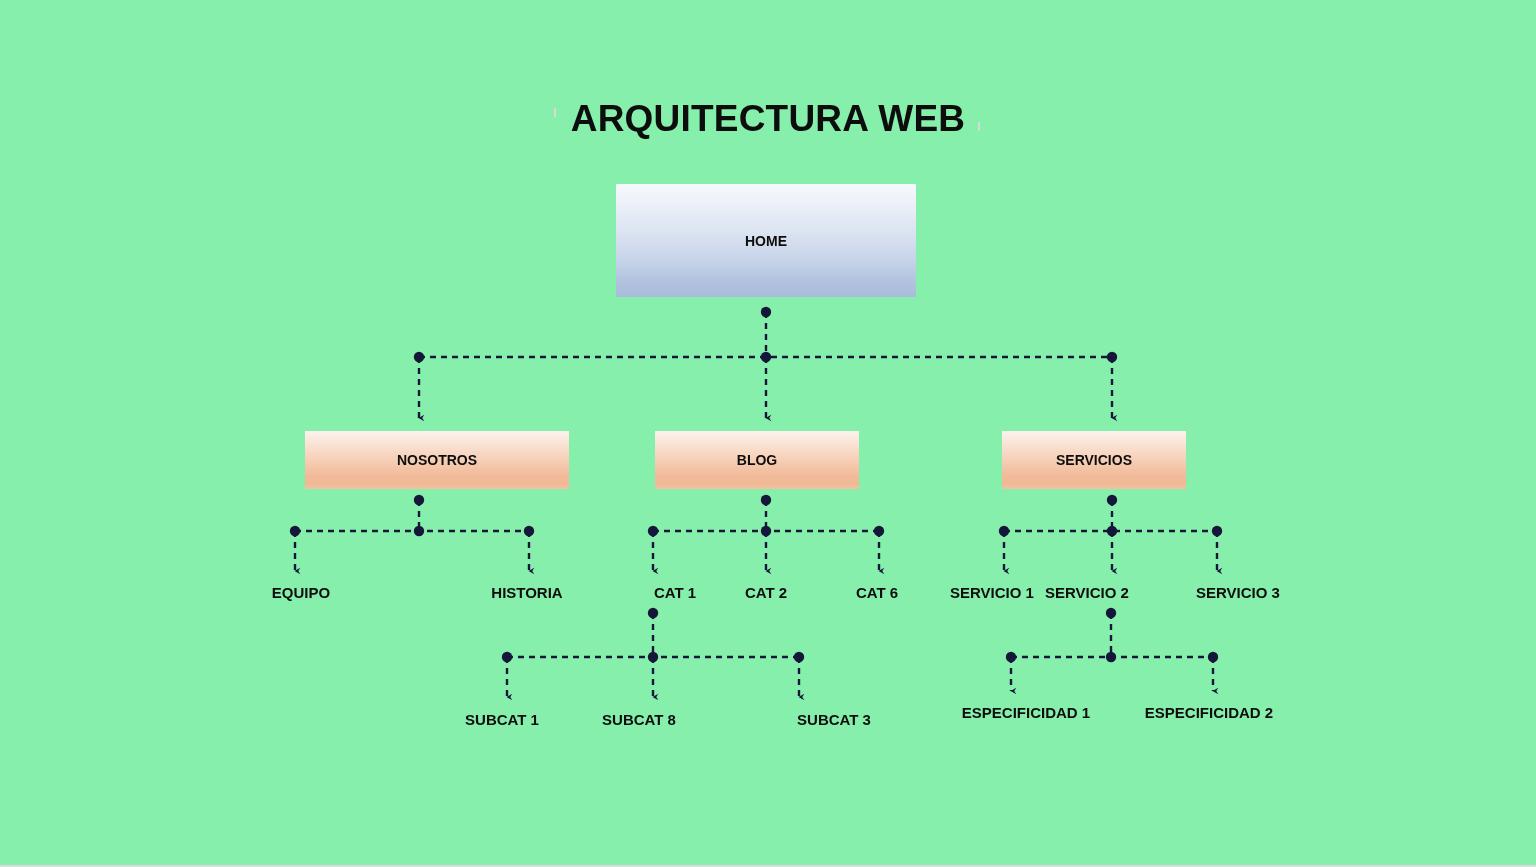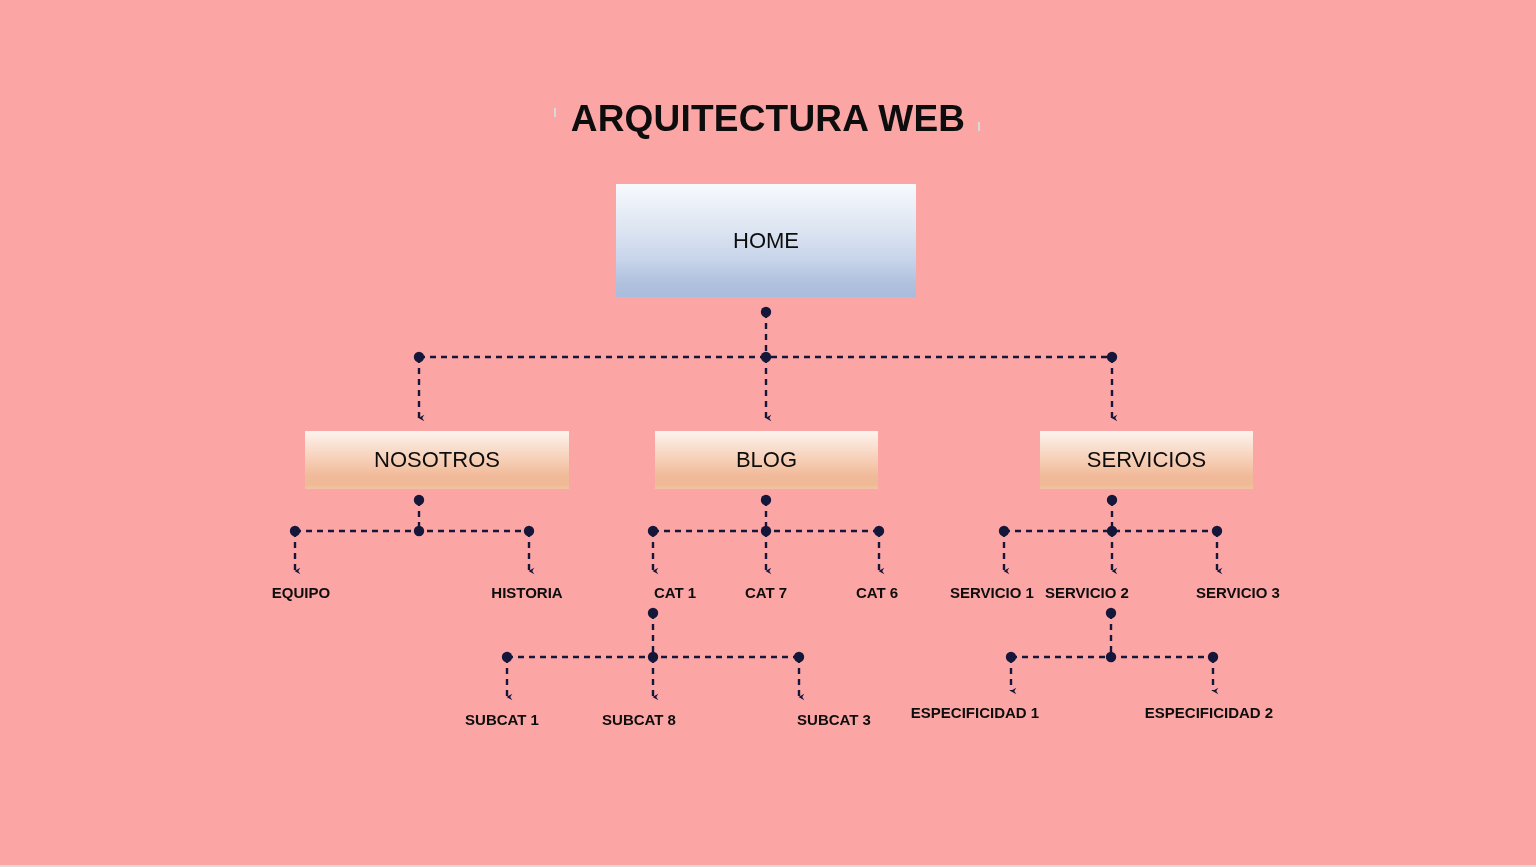--- a/index.html
+++ b/index.html
@@ -9,21 +9,21 @@
     background: #ffffff;
   }
   body {
     font-family: "Liberation Sans", sans-serif;
   }
 
   #slide {
     position: relative;
     width: 1536px;
     height: 867px;
-    background: #fca5a5;
+    background: #86efac;
     overflow: hidden;
     box-sizing: border-box;
     border-bottom: 2px solid #dcdcdc;
   }
 
   
   #title {
     position: absolute;
     left: 0;
     top: 98px;
@@ -50,22 +50,22 @@
   .node-box {
     position: absolute;
     box-sizing: border-box;
     display: flex;
     align-items: center;
     justify-content: center;
     color: #0d0d0d;
     white-space: nowrap;
   }
   .node-box .node-label {
-    font-size: 22px;
-    font-weight: normal;
+    font-size: 14px;
+    font-weight: bold;
     line-height: 1;
     text-align: center;
   }
 
   .box-home {
     background: linear-gradient(to bottom,
       #f7f9fc 0%,
       #eef2f9 14%,
       #dde5f2 40%,
       #c6d3e9 68%,
@@ -174,37 +174,37 @@
   </svg>
 
   <div class="node-box box-home" style="left:616px; top:184px; width:300px; height:113px;">
     <span class="node-label">HOME</span>
   </div>
 
   <div class="node-box box-orange" style="left:305px; top:431px; width:264px; height:58px;">
     <span class="node-label">NOSOTROS</span>
   </div>
 
-  <div class="node-box box-orange" style="left:655px; top:431px; width:223px; height:58px;">
+  <div class="node-box box-orange" style="left:655px; top:431px; width:204px; height:58px;">
     <span class="node-label">BLOG</span>
   </div>
 
-  <div class="node-box box-orange" style="left:1040px; top:431px; width:213px; height:58px;">
+  <div class="node-box box-orange" style="left:1002px; top:431px; width:184px; height:58px;">
     <span class="node-label">SERVICIOS</span>
   </div>
 
   <div id="leaf-layer">
       <div class="leaf-label" style="left: 301px; top: 585px;">EQUIPO</div>
       <div class="leaf-label" style="left: 527px; top: 585px;">HISTORIA</div>
       <div class="leaf-label" style="left: 655px; top: 585px; margin-left: 20px;">CAT 1</div>
-      <div class="leaf-label" style="left: 766px; top: 585px;">CAT 7</div>
+      <div class="leaf-label" style="left: 766px; top: 585px;">CAT 2</div>
       <div class="leaf-label" style="left: 877px; top: 585px;">CAT 6</div>
       <div class="leaf-label" style="left: 992px; top: 585px;">SERVICIO 1</div>
       <div class="leaf-label" style="left: 1087px; top: 585px;">SERVICIO 2</div>
       <div class="leaf-label" style="left: 1238px; top: 585px;">SERVICIO 3</div>
       <div class="leaf-label" style="left: 502px; top: 712px;">SUBCAT 1</div>
       <div class="leaf-label" style="left: 639px; top: 712px;">SUBCAT 8</div>
       <div class="leaf-label" style="left: 800px; top: 712px; margin-left: 34px;">SUBCAT 3</div>
-      <div class="leaf-label" style="left: 975px; top: 705px;">ESPECIFICIDAD 1</div>
+      <div class="leaf-label" style="left: 1026px; top: 705px;">ESPECIFICIDAD 1</div>
       <div class="leaf-label" style="left: 1197px; top: 705px; margin-left: 12px;">ESPECIFICIDAD 2</div>
     </div>
 
 </div>
 
 </body></html>

